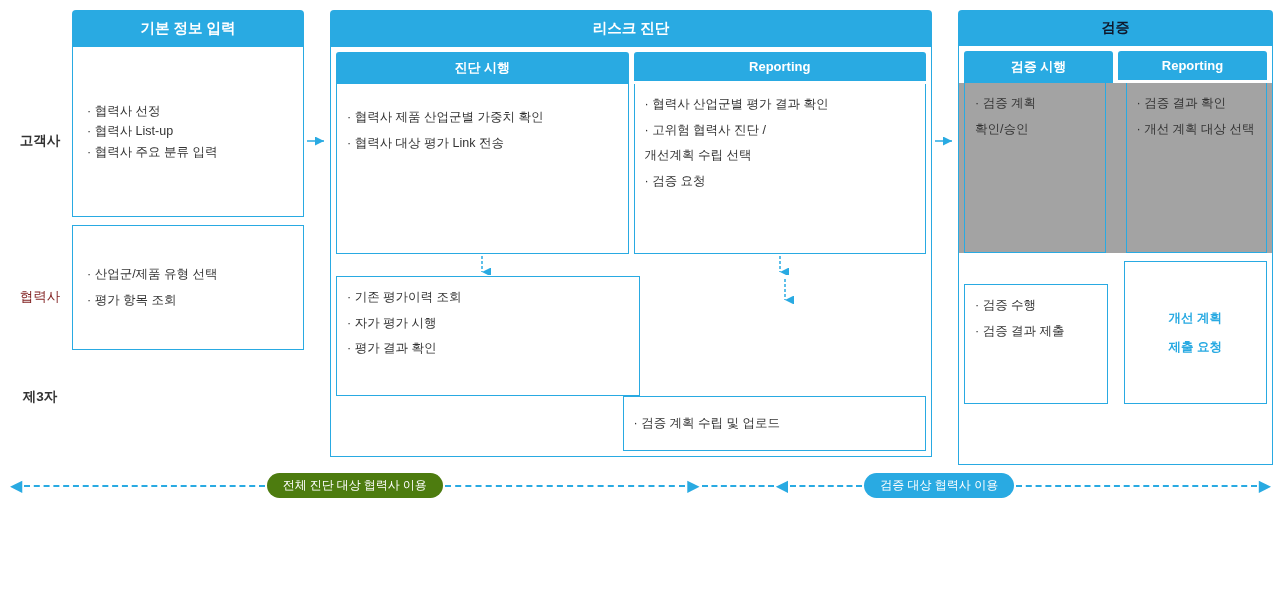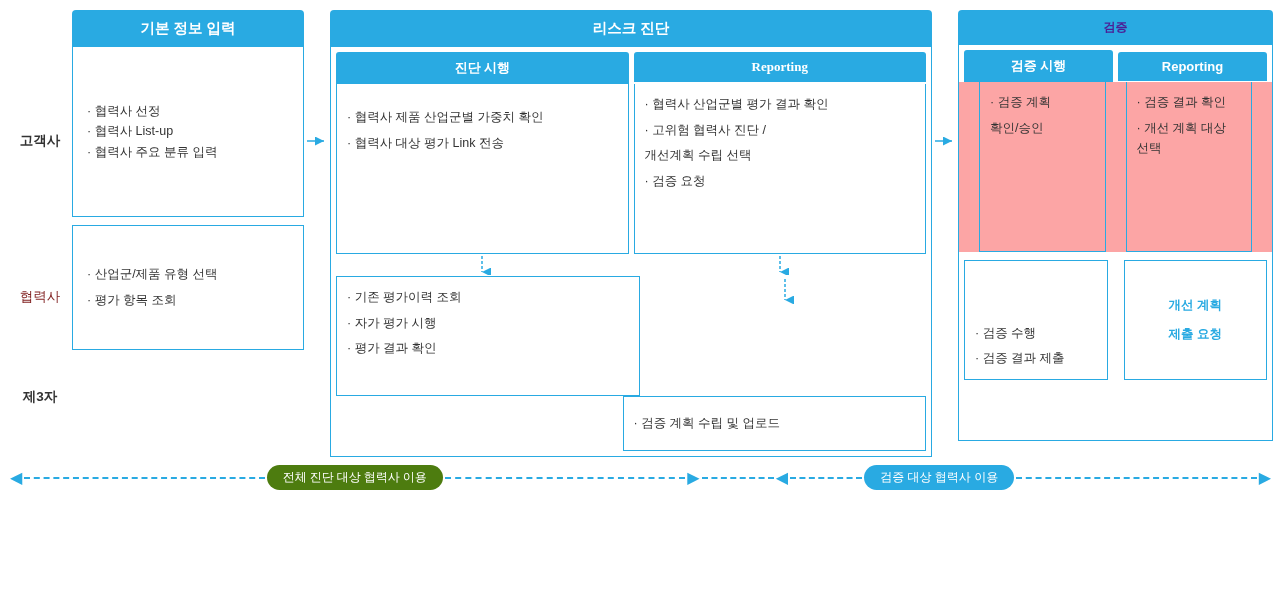--- a/index.html
+++ b/index.html
@@ -73,21 +73,21 @@
             </defs>
           <line x1="1" y1="9" x2="18" y2="9" stroke="#29aae2" stroke-width="1.5" marker-end="url(#ah1)"></line>
         </svg>
       </div>
     </div>
 
     <div style="flex:1;">
 
       <div style="background:#29aae2; color:#fff; text-align:center; font-size:14.5px; font-weight:700; padding:9px 0; border-radius:4px 4px 0 0; margin-bottom:0;">리스크 진단</div>
 
-      <div style="display:flex; gap:5px; border-left:1.5px solid #29aae2; border-right:1.5px solid #29aae2; padding:5px 5px 0 5px; background:#fff;font-family:Liberation Serif, serif;">
+      <div style="display:flex; gap:5px; border-left:1.5px solid #29aae2; border-right:1.5px solid #29aae2; padding:5px 5px 0 5px; background:#fff;">
         <div style="flex:1;">
           <div style="background:#29aae2; color:#fff; text-align:center; font-size:13px; font-weight:600; padding:7px 0; border-radius:3px 3px 0 0;">진단 시행</div>
         </div>
         <div style="flex:1;">
           <div style="background:#29aae2; color:#fff; text-align:center; font-size:13px; font-weight:600; padding:7px 0; border-radius:3px 3px 0 0;">Reporting</div>
         </div>
       </div>
 
       <div style="display:flex; gap:5px; border-left:1.5px solid #29aae2; border-right:1.5px solid #29aae2; padding:0 5px; background:#fff;">
 
@@ -168,49 +168,49 @@
             <path d="M0,0 L6,3 L0,6 Z" fill="#29aae2"></path>
           </marker>
             </defs>
           <line x1="1" y1="9" x2="18" y2="9" stroke="#29aae2" stroke-width="1.5" marker-end="url(#ah2)"></line>
         </svg>
       </div>
     </div>
 
     <div style="width:315px; flex-shrink:0;">
 
-      <div style="background:#29aae2; color:#4c1d95; text-align:center; font-size:12px; font-weight:700; padding:9px 0; border-radius:4px 4px 0 0;">검증</div>
-
-      <div style="display:flex; gap:5px; border-left:1.5px solid #29aae2; border-right:1.5px solid #29aae2; padding:5px 5px 0 5px; background:#fff;align-items:center;">
+      <div style="background:#29aae2; color:#0f172a; text-align:center; font-size:14px; font-weight:700; padding:9px 0; border-radius:4px 4px 0 0;">검증</div>
+
+      <div style="display:flex; gap:5px; border-left:1.5px solid #29aae2; border-right:1.5px solid #29aae2; padding:5px 5px 0 5px; background:#fff;">
         <div style="flex:1;">
           <div style="background:#29aae2; color:#fff; text-align:center; font-size:13px; font-weight:600; padding:7px 0; border-radius:3px 3px 0 0;">검증 시행</div>
         </div>
         <div style="flex:1;">
           <div style="background:#29aae2; color:#fff; text-align:center; font-size:13px; font-weight:600; padding:7px 0; border-radius:3px 3px 0 0;">Reporting</div>
         </div>
       </div>
 
-      <div style="display:flex; gap:20px; border-left:1.5px solid #29aae2; border-right:1.5px solid #29aae2; padding:0 20px; background:#fca5a5;">
+      <div style="display:flex; gap:20px; border-left:1.5px solid #29aae2; border-right:1.5px solid #29aae2; padding:0 5px; background:#a3a3a3;">
         <div style="flex:1; border:1.5px solid #29aae2; border-top:none; padding:10px 10px; min-height:170px; display:flex; flex-direction:column; justify-content:flex-start; gap:5px;">
           <div class="cell-item">· 검증 계획</div>
           <div class="cell-item">  확인/승인</div>
         </div>
         <div style="flex:1; border:1.5px solid #29aae2; border-top:none; padding:10px 10px; min-height:170px; display:flex; flex-direction:column; justify-content:flex-start; gap:5px;">
           <div class="cell-item">· 검증 결과 확인</div>
           <div class="cell-item">· 개선 계획 대상 선택</div>
         </div>
       </div>
 
       <div style="display:flex; gap:5px; border-left:1.5px solid #29aae2; border-right:1.5px solid #29aae2; padding:0 5px; background:#fff;">
         <div style="flex:1; height:8px;"></div>
         <div style="flex:1; height:8px;"></div>
       </div>
 
       <div style="display:flex; gap:5px; border-left:1.5px solid #29aae2; border-right:1.5px solid #29aae2; padding:0 5px; background:#fff;">
-        <div style="flex:1; border:1.5px solid #29aae2; padding:10px 10px; min-height:120px; display:flex; flex-direction:column; justify-content:flex-end; gap:5px;">
+        <div style="flex:1; border:1.5px solid #29aae2; padding:10px 10px; min-height:120px; display:flex; flex-direction:column; justify-content:flex-start; gap:5px;margin-top:23px;">
           <div class="cell-item">· 검증 수행</div>
           <div class="cell-item">· 검증 결과 제출</div>
         </div>
         <div style="flex:1; border:1.5px solid #29aae2; padding:10px 10px; min-height:120px; display:flex; flex-direction:column; justify-content:center; align-items:center; gap:8px;margin-left:11px;">
           <div class="cell-item blue">개선 계획</div>
           <div class="cell-item blue">제출 요청</div>
         </div>
       </div>
 
       <div style="display:flex; gap:5px; border-left:1.5px solid #29aae2; border-right:1.5px solid #29aae2; border-bottom:1.5px solid #29aae2; padding:0 5px 5px 5px; background:#fff;">

